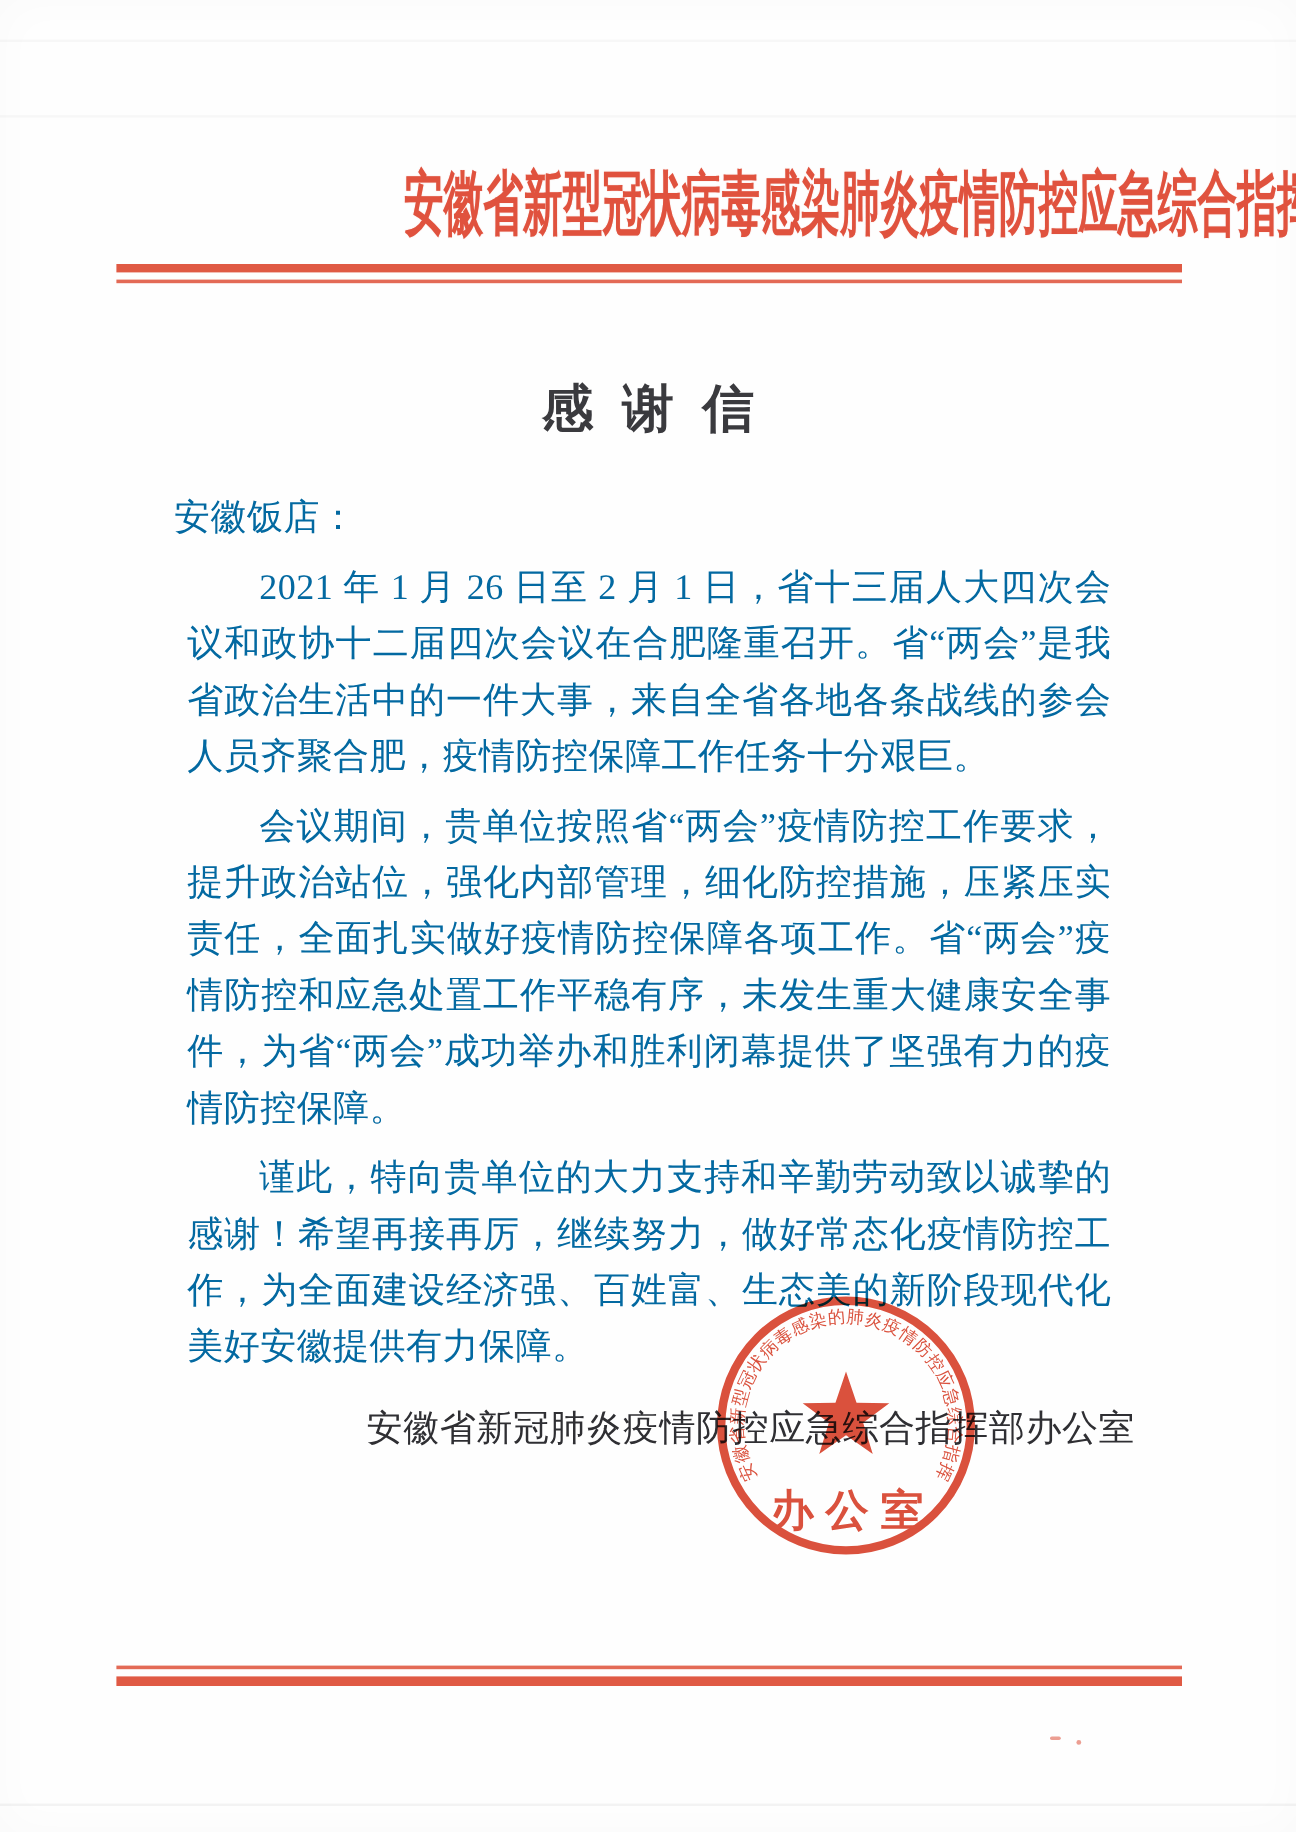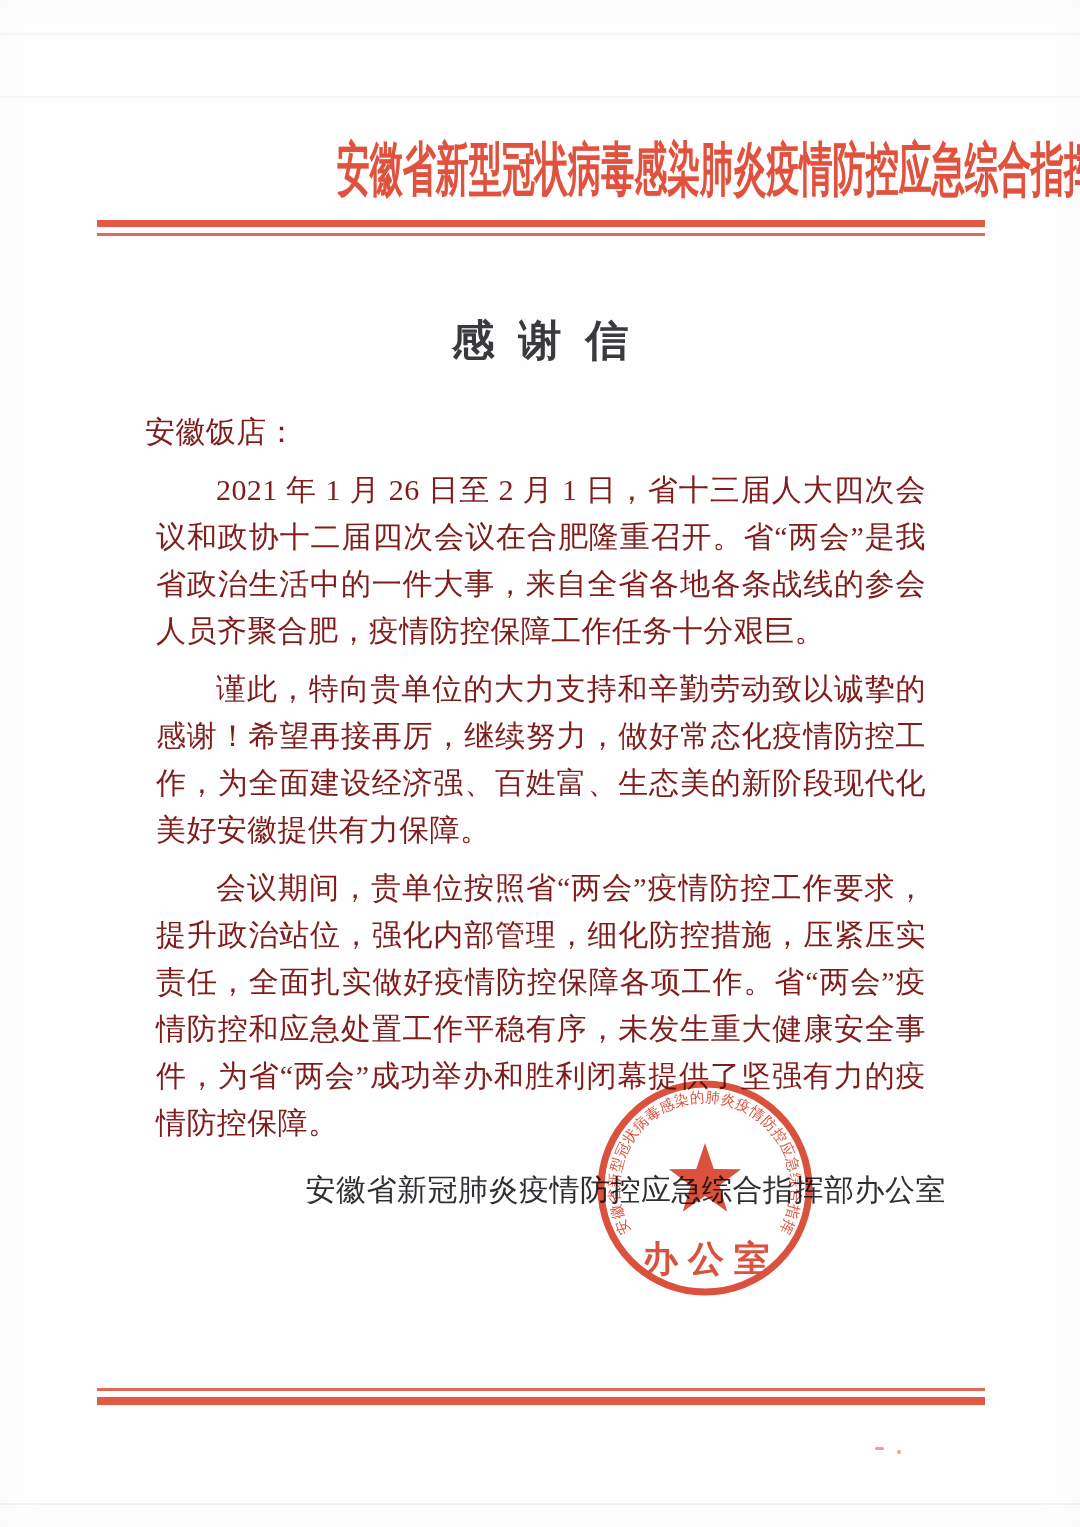--- a/index.html
+++ b/index.html
@@ -42,21 +42,21 @@
   .letter-title{
     position:absolute;top:312px;left:0;width:1080px;
     margin:0;text-align:center;
     font-size:43px;font-weight:bold;color:#3a3a3e;
     letter-spacing:24px;padding-left:24px;box-sizing:border-box;
   }
 
   
   .letter-body{
     position:absolute;top:408px;left:145px;width:792px;
-    font-size:30px;color:#7f1d1d;line-height:47px;
+    font-size:30px;color:#0369a1;line-height:47px;
     letter-spacing:0.4px;
     text-align:justify;
   }
   .letter-body .salutation{margin:0;}
   .letter-body p{margin:11px;text-indent:2em;}
 
   
   .signature{
     position:absolute;top:1170px;right:134px;
     font-size:30px;color:#2f2f33;white-space:nowrap;
@@ -90,22 +90,22 @@
     <span class="stretch">安徽省新型冠状病毒感染肺炎疫情防控应急综合指挥部办公室</span>
   </div>
   <div class="rule h-thick"></div>
   <div class="rule h-thin"></div>
 
   <h1 class="letter-title">感谢信</h1>
 
   <div class="letter-body">
     <div class="salutation">安徽饭店：</div>
     <p>2021 年 1 月 26 日至 2 月 1 日，省十三届人大四次会议和政协十二届四次会议在合肥隆重召开。省“两会”是我省政治生活中的一件大事，来自全省各地各条战线的参会人员齐聚合肥，疫情防控保障工作任务十分艰巨。</p>
+    <p>会议期间，贵单位按照省“两会”疫情防控工作要求，提升政治站位，强化内部管理，细化防控措施，压紧压实责任，全面扎实做好疫情防控保障各项工作。省“两会”疫情防控和应急处置工作平稳有序，未发生重大健康安全事件，为省“两会”成功举办和胜利闭幕提供了坚强有力的疫情防控保障。</p>
     <p>谨此，特向贵单位的大力支持和辛勤劳动致以诚挚的感谢！希望再接再厉，继续努力，做好常态化疫情防控工作，为全面建设经济强、百姓富、生态美的新阶段现代化美好安徽提供有力保障。</p>
-    <p>会议期间，贵单位按照省“两会”疫情防控工作要求，提升政治站位，强化内部管理，细化防控措施，压紧压实责任，全面扎实做好疫情防控保障各项工作。省“两会”疫情防控和应急处置工作平稳有序，未发生重大健康安全事件，为省“两会”成功举办和胜利闭幕提供了坚强有力的疫情防控保障。</p>
   </div>
 
   <div class="signature">安徽省新冠肺炎疫情防控应急综合指挥部办公室</div>
 
   <svg class="seal" viewBox="0 0 230 230" aria-hidden="true">
     <circle cx="112" cy="113" r="104" fill="none" stroke="#d8422c" stroke-width="7"></circle>
     <path id="sealArc" d="M 37.5 156 A 86 86 0 1 1 186.5 156" fill="none"></path>
     <text font-size="14.5" fill="#d8422c" letter-spacing="0.5">
       <textPath href="#sealArc" startOffset="0">安徽省新型冠状病毒感染的肺炎疫情防控应急综合指挥部</textPath>
     </text>

